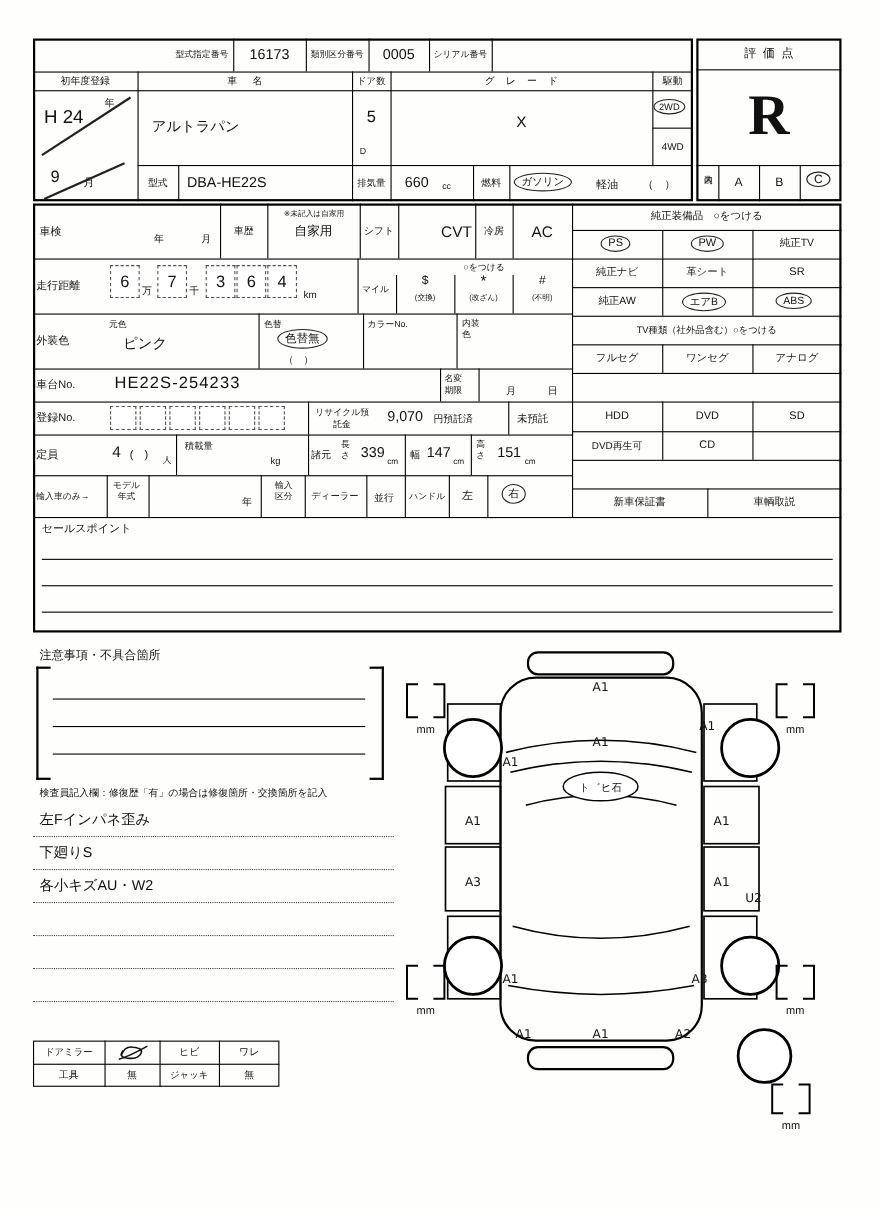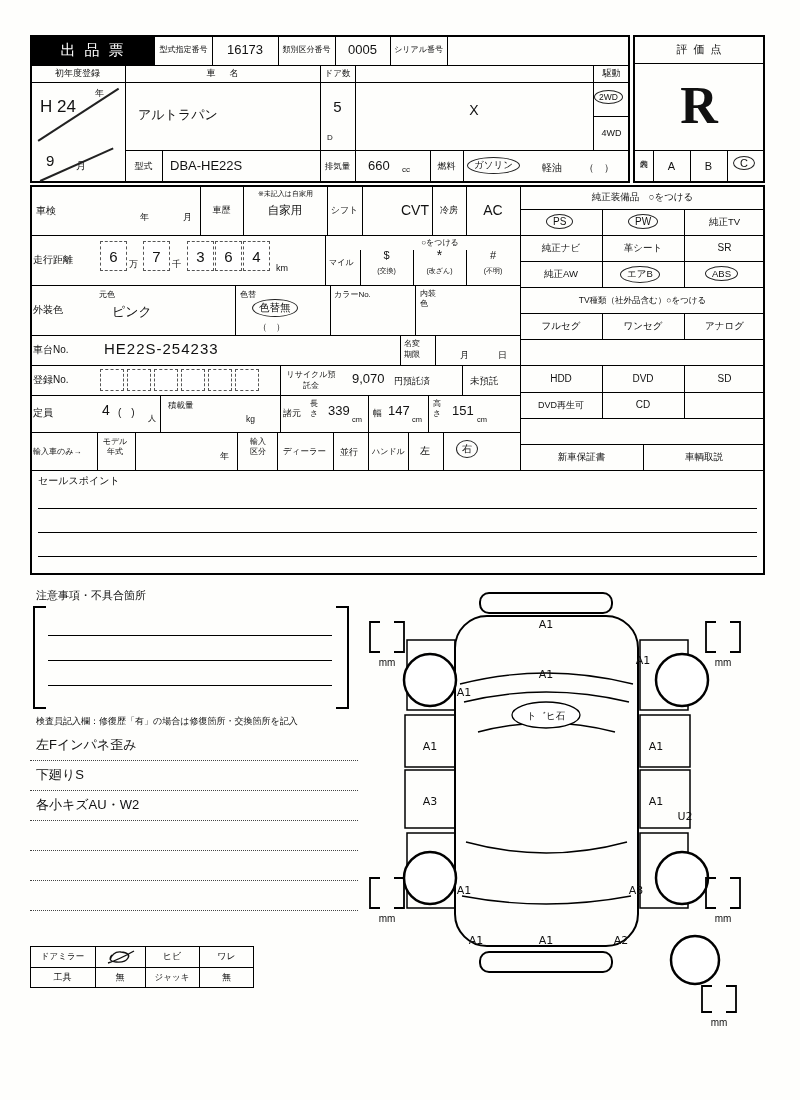--- a/index.html
+++ b/index.html
@@ -20,36 +20,36 @@
 </style>
 </head>
 <body>
 
 <div class="sheet">
 
   <div class="bx" style="left:30px;top:35px;width:600px;height:148px"></div>
   <div class="bx" style="left:633px;top:35px;width:132px;height:148px"></div>
   <div class="bx" style="left:30px;top:185px;width:735px;height:390px"></div>
 
-  <div class="t c" style="left:30px;top:35px;width:125px;line-height:30px;background:#000;color:#fff;font-size:15px;letter-spacing:9px;padding-left:8px">出品票</div>
   <span class="t c" style="left:155px;top:35px;width:57px;line-height:30px;font-size:8px">型式指定番号</span>
   <span class="t c" style="left:212px;top:35px;width:66px;line-height:30px;font-size:13px">16173</span>
   <span class="t c" style="left:278px;top:35px;width:57px;line-height:30px;font-size:8px">類別区分番号</span>
   <span class="t c" style="left:335px;top:35px;width:55px;line-height:30px;font-size:13px">0005</span>
   <span class="t c" style="left:390px;top:35px;width:57px;line-height:30px;font-size:8px">シリアル番号</span>
   <i class="hl" style="left:30px;top:65px;width:600px"></i>
   <i class="vl" style="left:212px;top:35px;height:30px"></i>
   <i class="vl" style="left:278px;top:35px;height:30px"></i>
   <i class="vl" style="left:335px;top:35px;height:30px"></i>
   <i class="vl" style="left:390px;top:35px;height:30px"></i>
   <i class="vl" style="left:447px;top:35px;height:30px"></i>
 
   <span class="t c" style="left:30px;top:65px;width:95px;line-height:17px;font-size:9px">初年度登録</span>
   <span class="t c" style="left:125px;top:65px;width:195px;line-height:17px;font-size:9px;letter-spacing:14px;padding-left:14px">車名</span>
   <span class="t c" style="left:320px;top:65px;width:35px;line-height:17px;font-size:8.5px">ドア数</span>
+  <span class="t c" style="left:355px;top:65px;width:238px;line-height:17px;font-size:9px;letter-spacing:10px;padding-left:10px">グレード</span>
   <span class="t c" style="left:593px;top:65px;width:37px;line-height:17px;font-size:9px">駆動</span>
   <i class="hl" style="left:30px;top:82px;width:600px"></i>
   <i class="vl" style="left:125px;top:65px;height:118px"></i>
   <i class="vl" style="left:320px;top:65px;height:118px"></i>
   <i class="vl" style="left:355px;top:65px;height:118px"></i>
   <i class="vl" style="left:593px;top:65px;height:85px"></i>
 
   <span class="t" style="left:95px;top:87px;font-size:9px">年</span>
   <span class="t" style="left:40px;top:97px;font-size:17px">H 24</span>
   <i class="sl" style="left:38px;top:140px;width:96px;transform:rotate(-33deg)"></i>

